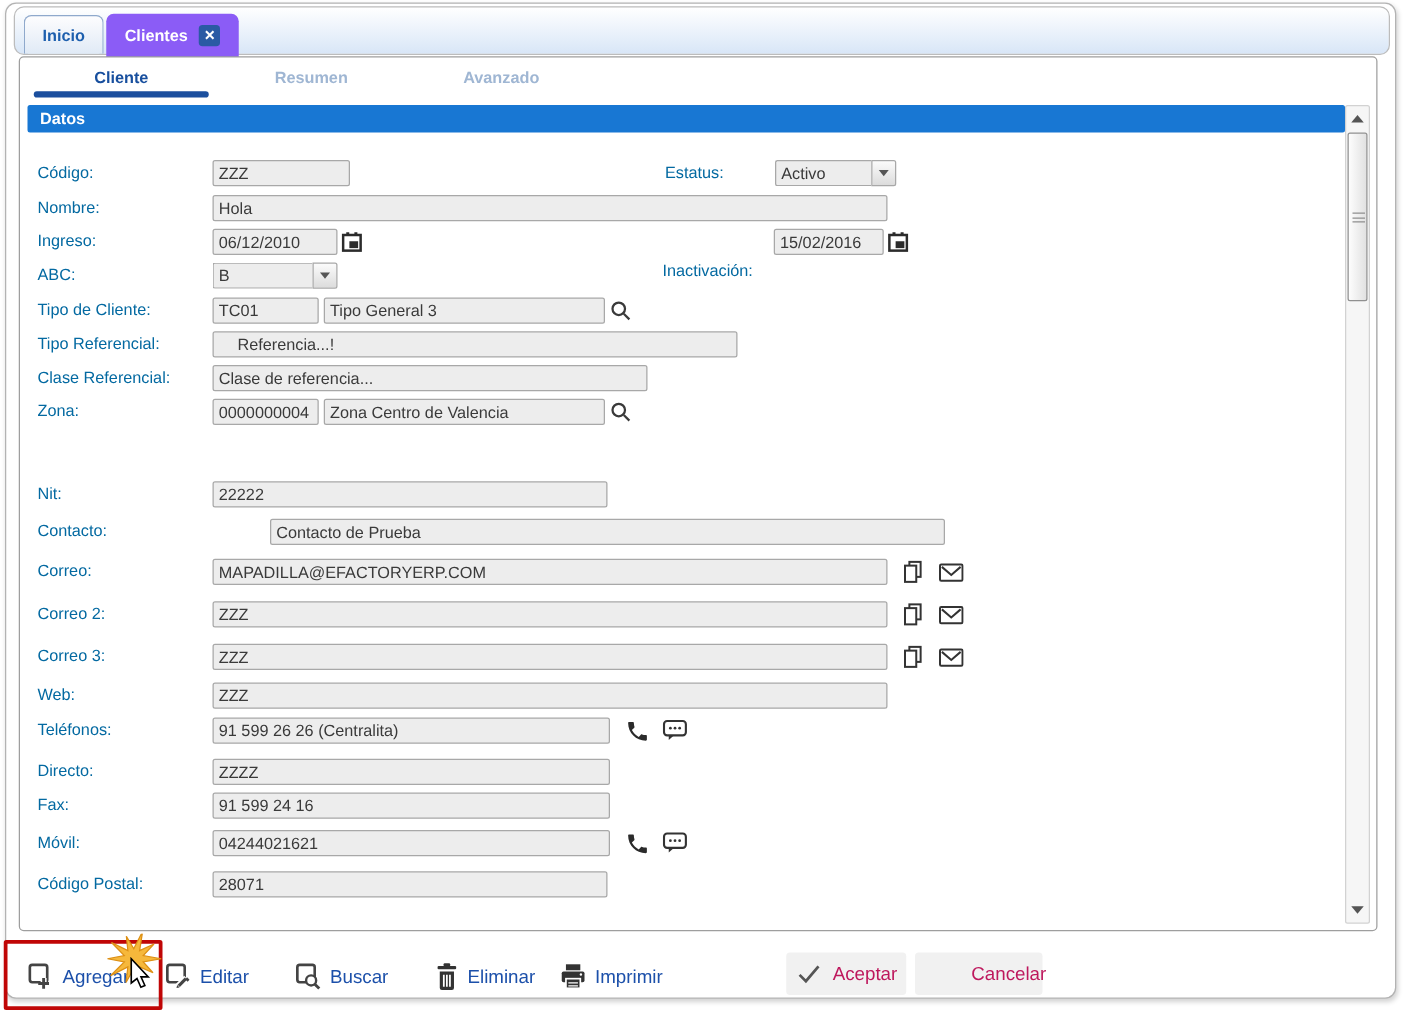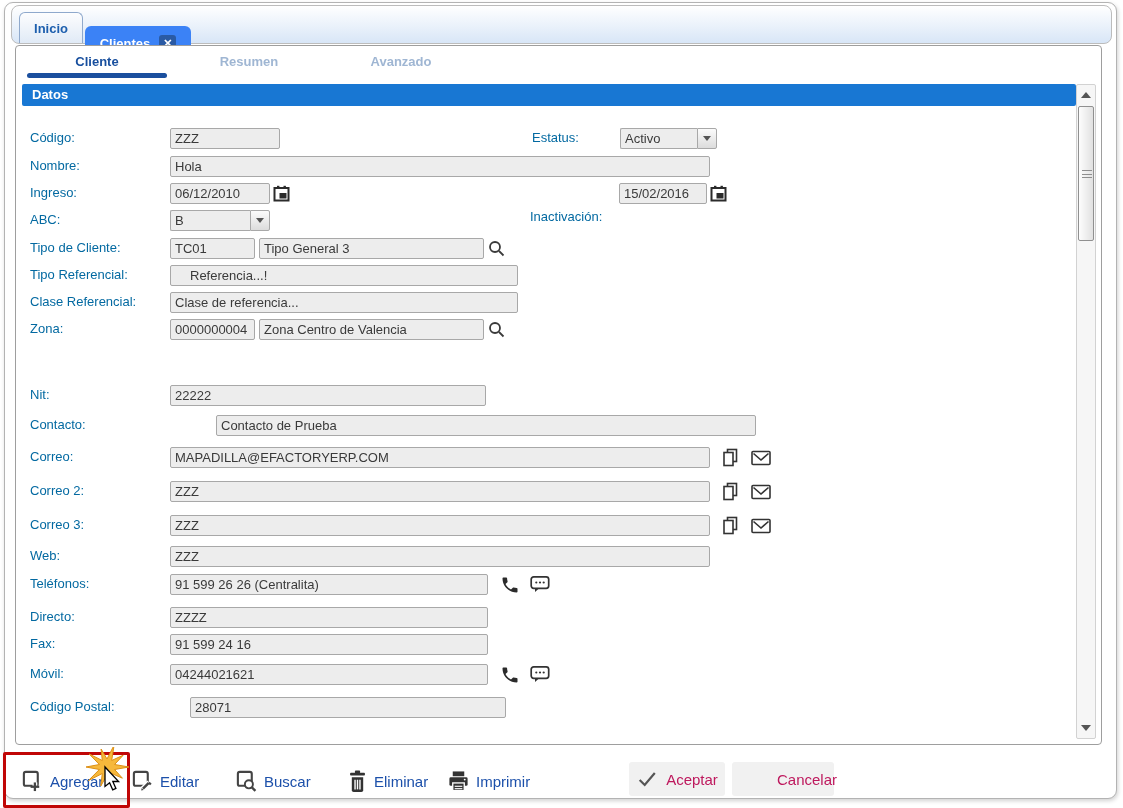--- a/index.html
+++ b/index.html
@@ -11,24 +11,24 @@
             box-shadow:1px 2px 4px rgba(0,0,0,.18); }
 
   .tabstrip { position:absolute; left:6px; top:2px; width:1101px; height:39px;
               border:1px solid #bcbcbc; border-radius:8px;
               background:linear-gradient(#ffffff, #d8e6f7); }
   .tab-inactive { position:absolute; left:14px; top:9px; width:64px; height:31px;
               border:1px solid #8fa9cc; border-bottom:none; border-radius:6px 6px 0 0;
               background:linear-gradient(#fdfdfe, #e0eaf6);
               color:#1d5fae; font-size:13px; font-weight:bold;
               display:flex; align-items:center; justify-content:center; cursor:pointer; }
-  .tab-active { position:absolute; left:80px; top:23px; width:106px; height:35px;
-              border-radius:6px 6px 0 0; background:#3b82f6;
+  .tab-active { position:absolute; left:80px; top:8px; width:106px; height:35px;
+              border-radius:6px 6px 0 0; background:#8b5cf6;
               color:#fff; font-size:13px; font-weight:bold;
-              display:flex; align-items:center; justify-content:center; gap:9px; cursor:pointer;text-decoration:underline; }
+              display:flex; align-items:center; justify-content:center; gap:9px; cursor:pointer; }
   .tab-close { display:inline-flex; align-items:center; justify-content:center;
               width:17px; height:17px; border-radius:3px; background:#2a5aa4;
               color:#fff; font-size:11px; font-weight:bold; cursor:pointer; }
 
   .panel { position:absolute; left:10px; top:42px; width:1087px; height:700px;
            background:#fff; border:1px solid #9e9e9e; border-radius:4px; }
 
   .subtab { position:absolute; top:8px; width:140px; height:20px; text-align:center;
             font-size:13px; font-weight:bold; cursor:pointer; }
   .subtab.active { color:#184f9e; }
@@ -172,21 +172,21 @@
         <span class="iconbtn" style="margin-left:4px;">
           <svg width="17" height="17" viewBox="0 0 17 17" fill="none" stroke="#3a3a3a" stroke-width="1.8">
               <circle cx="7" cy="7" r="5"></circle>
               <line x1="11" y1="11" x2="15.5" y2="15.5"></line>
             </svg>
         </span>
       </div>
 
       <div class="row" style="top:219px;">
         <span class="lbl">Tipo Referencial:</span>
-        <div class="fld" style="width:348px;padding-left:19px;">Referencia...!</div>
+        <div class="fld" style="width:420px;padding-left:19px;">Referencia...!</div>
       </div>
 
       <div class="row" style="top:246px;">
         <span class="lbl">Clase Referencial:</span>
         <div class="fld" style="width:348px;">Clase de referencia...</div>
       </div>
 
       <div class="row" style="top:273px;">
         <span class="lbl">Zona:</span>
         <div class="fld" style="width:85px;">0000000004</div>
@@ -309,21 +309,21 @@
               <path d="M5 13 L5 17 L9.5 13 Z" fill="#333"></path>
               <circle cx="6.3" cy="7.5" r="1.1" fill="#333"></circle>
               <circle cx="10" cy="7.5" r="1.1" fill="#333"></circle>
               <circle cx="13.7" cy="7.5" r="1.1" fill="#333"></circle>
             </svg>
         </span>
       </div>
 
       <div class="row" style="top:651px;">
         <span class="lbl">Código Postal:</span>
-        <div class="fld" style="width:316px;margin-left:20px;">28071</div>
+        <div class="fld" style="width:316px;">28071</div>
       </div>
 
       <div class="sb-track">
         <div class="sb-up">
             <span class="tri-up"></span>
           </div>
         <div class="sb-thumb">
             <span class="sb-grip"></span>
           </div>
         <div class="sb-down">

